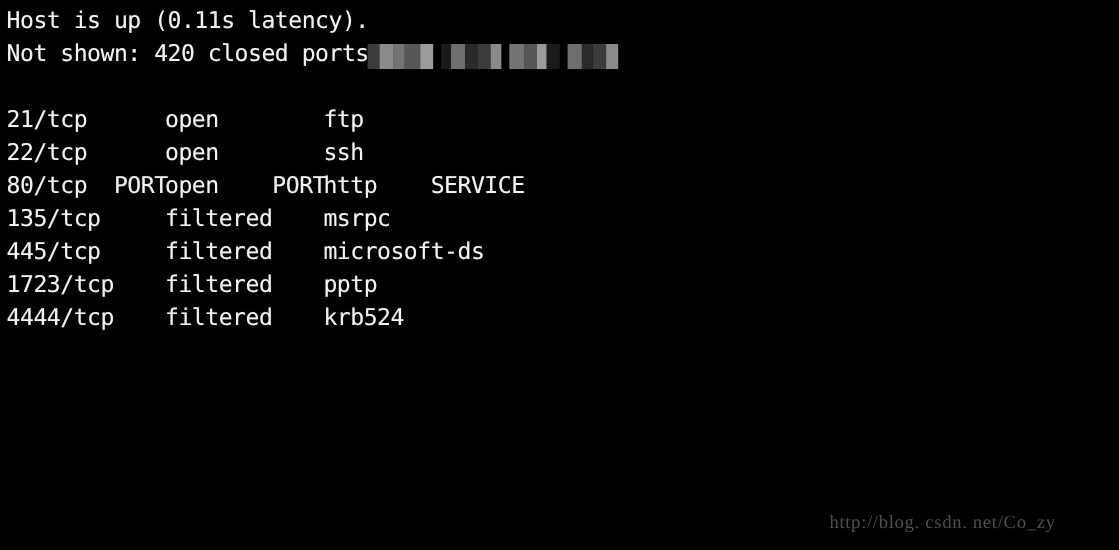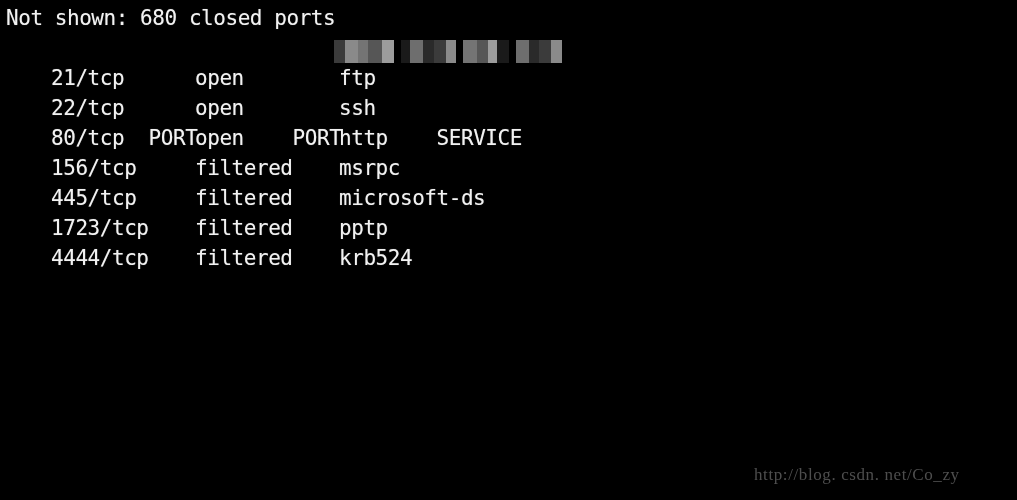--- a/index.html
+++ b/index.html
@@ -27,21 +27,20 @@
     line-height: 30px;
     white-space: pre;
     font-size: 21px;
     letter-spacing: -0.45px;
     color: #f2f2f2;
     text-shadow: 0 0 1px rgba(255,255,255,0.35);
   }
   .cols {
     display: block;
     white-space: pre;
-    margin-left: 45px;
   }
   .col-port   { display: inline-block; width: 144px; }
   .col-state  { display: inline-block; width: 144px; }
   .col-service{ display: inline-block; }
   .redaction {
     position: absolute;
     left: 334px;
     top: 40px;
     width: 232px;
     height: 23px;
@@ -66,34 +65,35 @@
 </style>
 </head>
 <body>
 
 <div id="terminal">
 
   <div class="term-body">
 
 
 
+    <div class="term-line">Host is up (0.11s latency).</div>
 
-    <div class="term-line">Not shown: 680 closed ports</div>
+    <div class="term-line">Not shown: 420 closed ports</div>
 
     <div class="term-line">
       <span class="cols">
         <span class="col-port">PORT</span><span class="col-state">PORT</span><span class="col-service">SERVICE</span>
       </span>
     </div>
 
     <div id="rows">
         <div class="term-line"><span class="cols"><span class="col-port">21/tcp</span><span class="col-state">open</span><span class="col-service">ftp</span></span></div>
         <div class="term-line"><span class="cols"><span class="col-port">22/tcp</span><span class="col-state">open</span><span class="col-service">ssh</span></span></div>
         <div class="term-line"><span class="cols"><span class="col-port">80/tcp</span><span class="col-state">open</span><span class="col-service">http</span></span></div>
-        <div class="term-line"><span class="cols"><span class="col-port">156/tcp</span><span class="col-state">filtered</span><span class="col-service">msrpc</span></span></div>
+        <div class="term-line"><span class="cols"><span class="col-port">135/tcp</span><span class="col-state">filtered</span><span class="col-service">msrpc</span></span></div>
         <div class="term-line"><span class="cols"><span class="col-port">445/tcp</span><span class="col-state">filtered</span><span class="col-service">microsoft-ds</span></span></div>
         <div class="term-line"><span class="cols"><span class="col-port">1723/tcp</span><span class="col-state">filtered</span><span class="col-service">pptp</span></span></div>
         <div class="term-line"><span class="cols"><span class="col-port">4444/tcp</span><span class="col-state">filtered</span><span class="col-service">krb524</span></span></div>
       </div>
 
   </div>
 
   <div class="redaction">
       <span style="left: 0px; width: 11px; background: rgb(59, 59, 59);"></span>
       <span style="left: 11px; width: 13px; background: rgb(138, 138, 138);"></span>

